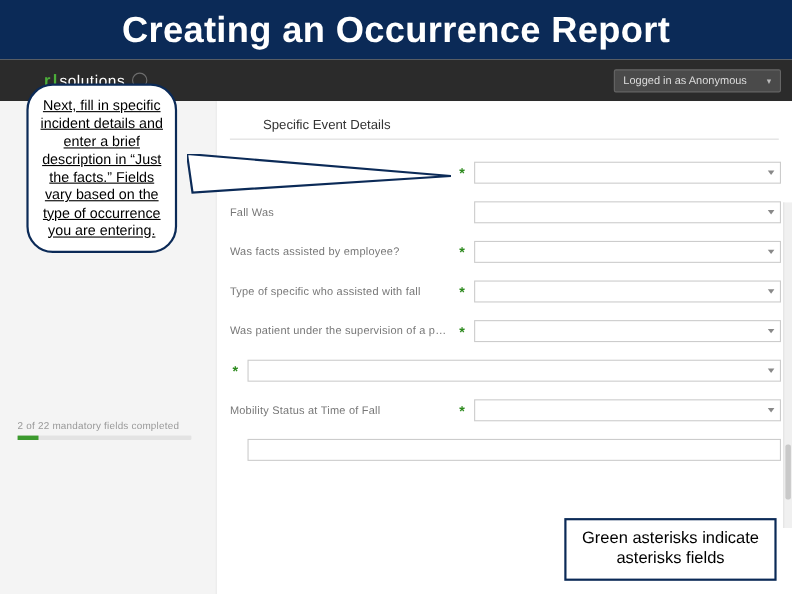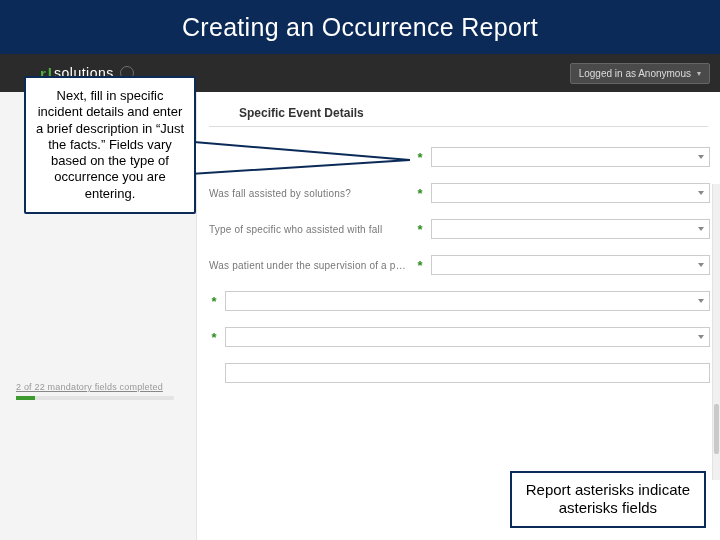--- a/index.html
+++ b/index.html
@@ -9,21 +9,21 @@
 
   .title-bar {
     background: #0b2a57;
     color: #fff;
     height: 54px;
     display: flex;
     align-items: center;
     justify-content: center;
     width: 100%;
   }
-  .title-bar h1 { font-size: 25px; font-weight: normal; letter-spacing: 0.3px; }
+  .title-bar h1 { font-size: 33px; font-weight: bold; letter-spacing: 0.3px; }
 
   .app-bar {
     height: 38px;
     background: #2b2b2b;
     color: #fff;
     display: flex;
     align-items: center;
     justify-content: space-between;
     padding: 0 10px 0 40px;
   }
@@ -34,21 +34,21 @@
   .brand .orbit { width: 14px; height: 14px; border: 1px solid #999; border-radius: 50%; display: inline-block; margin-left: 4px; position: relative; opacity: 0.6; }
 
   .login-badge {
     background: #4a4a4a;
     color: #ddd;
     font-size: 10px;
     padding: 4px 8px;
     border-radius: 2px;
     display: flex;
     align-items: center;
-    gap: 6px;
+    gap: 18px;
     border: 1px solid #666;
     margin-left: 32px;
   }
   .chev-down { font-size: 8px; color: #bbb; }
 
   .content {
     position: relative;
     display: flex;
     height: calc(540px - 54px - 38px);
     background: #f4f4f4;
@@ -56,33 +56,33 @@
 
   .left-col {
     width: 196px;
     padding: 8px 10px;
     background: #f4f4f4;
     font-size: 9px;
     color: #888;
     position: relative;
   }
 
-  .mandatory-block { position: absolute; bottom: 140px; left: 16px; right: 22px; text-decoration: underline; }
+  .mandatory-block { position: absolute; bottom: 140px; left: 16px; right: 22px; }
   .mandatory-text { font-size: 9px; color: #999; margin-bottom: 4px; letter-spacing: 0.2px; filter: blur(0.4px); }
   .progress { height: 4px; background: #e3e3e3; width: 100%; border-radius: 1px; }
   .progress .fill { height: 100%; width: 12%; background: #3c9a2e; }
 
   .right-col {
     flex: 1;
     background: #fff;
     border-left: 1px solid #e5e5e5;
     padding: 14px 0 10px 12px;
     position: relative;
   }
-  .panel-title { font-size: 12px; font-weight: bold; color: #333; margin-bottom: 6px; filter: blur(0.6px); padding-left: 30px; }
+  .panel-title { font-size: 12px; font-weight: normal; color: #333; margin-bottom: 6px; filter: blur(0.6px); padding-left: 30px; }
   .rule { border: none; border-top: 1px solid #dcdcdc; margin: 0 12px 12px 0; }
 
   .field-row {
     display: flex;
     align-items: center;
     height: 36px;
     padding-right: 10px;
     gap: 6px;
   }
   .field-label {
@@ -114,29 +114,30 @@
     border-left: 3px solid transparent;
     border-right: 3px solid transparent;
     border-top: 4px solid #888;
   }
 
   
   .callout {
     position: absolute;
     top: 76px;
     left: 24px;
-    width: 172px;
+    width: 137px;
     background: #fff;
     border: 2px solid #0b2a57;
-    border-radius: 2px;
+    border-radius: 24px;
     padding: 10px 8px;
     text-align: center;
     font-size: 13px;
     line-height: 1.25;
     z-index: 20;
+    text-decoration: underline;
   }
   .callout-tail {
     position: absolute;
     top: 140px;
     left: 170px;
     width: 0; height: 0;
     z-index: 19;
   }
   .callout-tail svg { display: block; }
 
@@ -209,39 +210,45 @@
     <div class="right-col">
       <div class="panel-title">Specific Event Details</div>
       <hr class="rule">
       <div id="fields">
           <div class="field-row">
             <div class="field-label">Specific Incident Type</div>
             <div class="asterisk">*</div>
             <div class="field-input dropdown"></div>
           </div>
           <div class="field-row">
-            <div class="field-label">Was fall assisted by solutions?</div>
+            <div class="field-label">Fall Was</div>
+            <div class="asterisk hidden">*</div>
+            <div class="field-input dropdown"></div>
+          </div>
+          <div class="field-row">
+            <div class="field-label">Was facts assisted by employee?</div>
             <div class="asterisk">*</div>
             <div class="field-input dropdown"></div>
           </div>
           <div class="field-row">
             <div class="field-label">Type of specific who assisted with fall</div>
             <div class="asterisk">*</div>
             <div class="field-input dropdown"></div>
           </div>
           <div class="field-row">
             <div class="field-label">Was patient under the supervision of a physi…</div>
             <div class="asterisk">*</div>
             <div class="field-input dropdown"></div>
           </div>
           <div class="field-row">
             <div class="asterisk">*</div>
             <div class="field-input dropdown"></div>
           </div>
           <div class="field-row">
+            <div class="field-label">Mobility Status at Time of Fall</div>
             <div class="asterisk">*</div>
             <div class="field-input dropdown"></div>
           </div>
           <div class="field-row">
             <div class="asterisk hidden">*</div>
             <div class="field-input"></div>
           </div>
         </div>
     </div>
 
@@ -255,17 +262,17 @@
     <span>Next, fill in specific incident details and enter a brief description in “Just the facts.” Fields vary based on the type of occurrence you are entering.</span>
   </div>
   <div class="callout-tail">
     <svg width="240" height="50">
       <polygon points="0,0 240,20 5,35" fill="#fff" stroke="#0b2a57" stroke-width="2"></polygon>
       <polygon points="6,4 10,30 2,2" fill="#fff"></polygon>
     </svg>
   </div>
 
   <div class="caption-box">
-    <div>Report asterisks indicate</div>
+    <div>Green asterisks indicate</div>
     <div>asterisks fields</div>
   </div>
 
 </div>
 
 </body></html>

